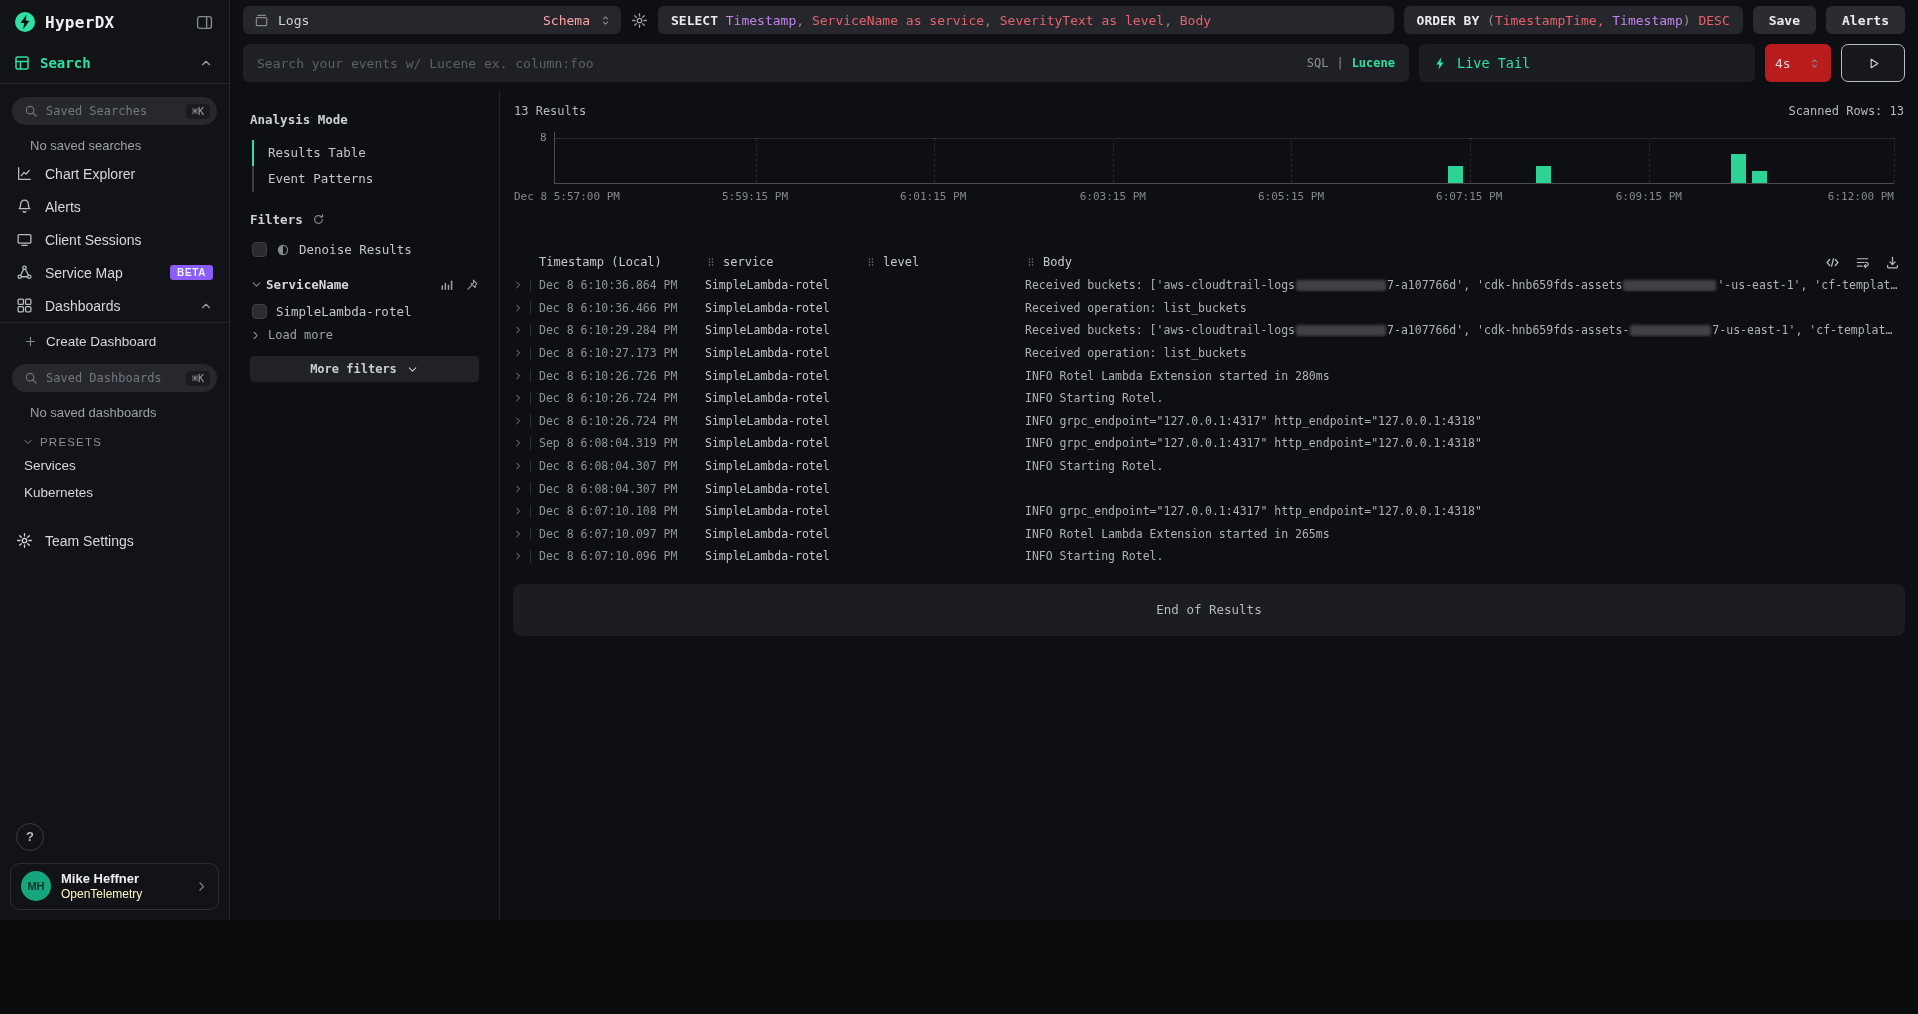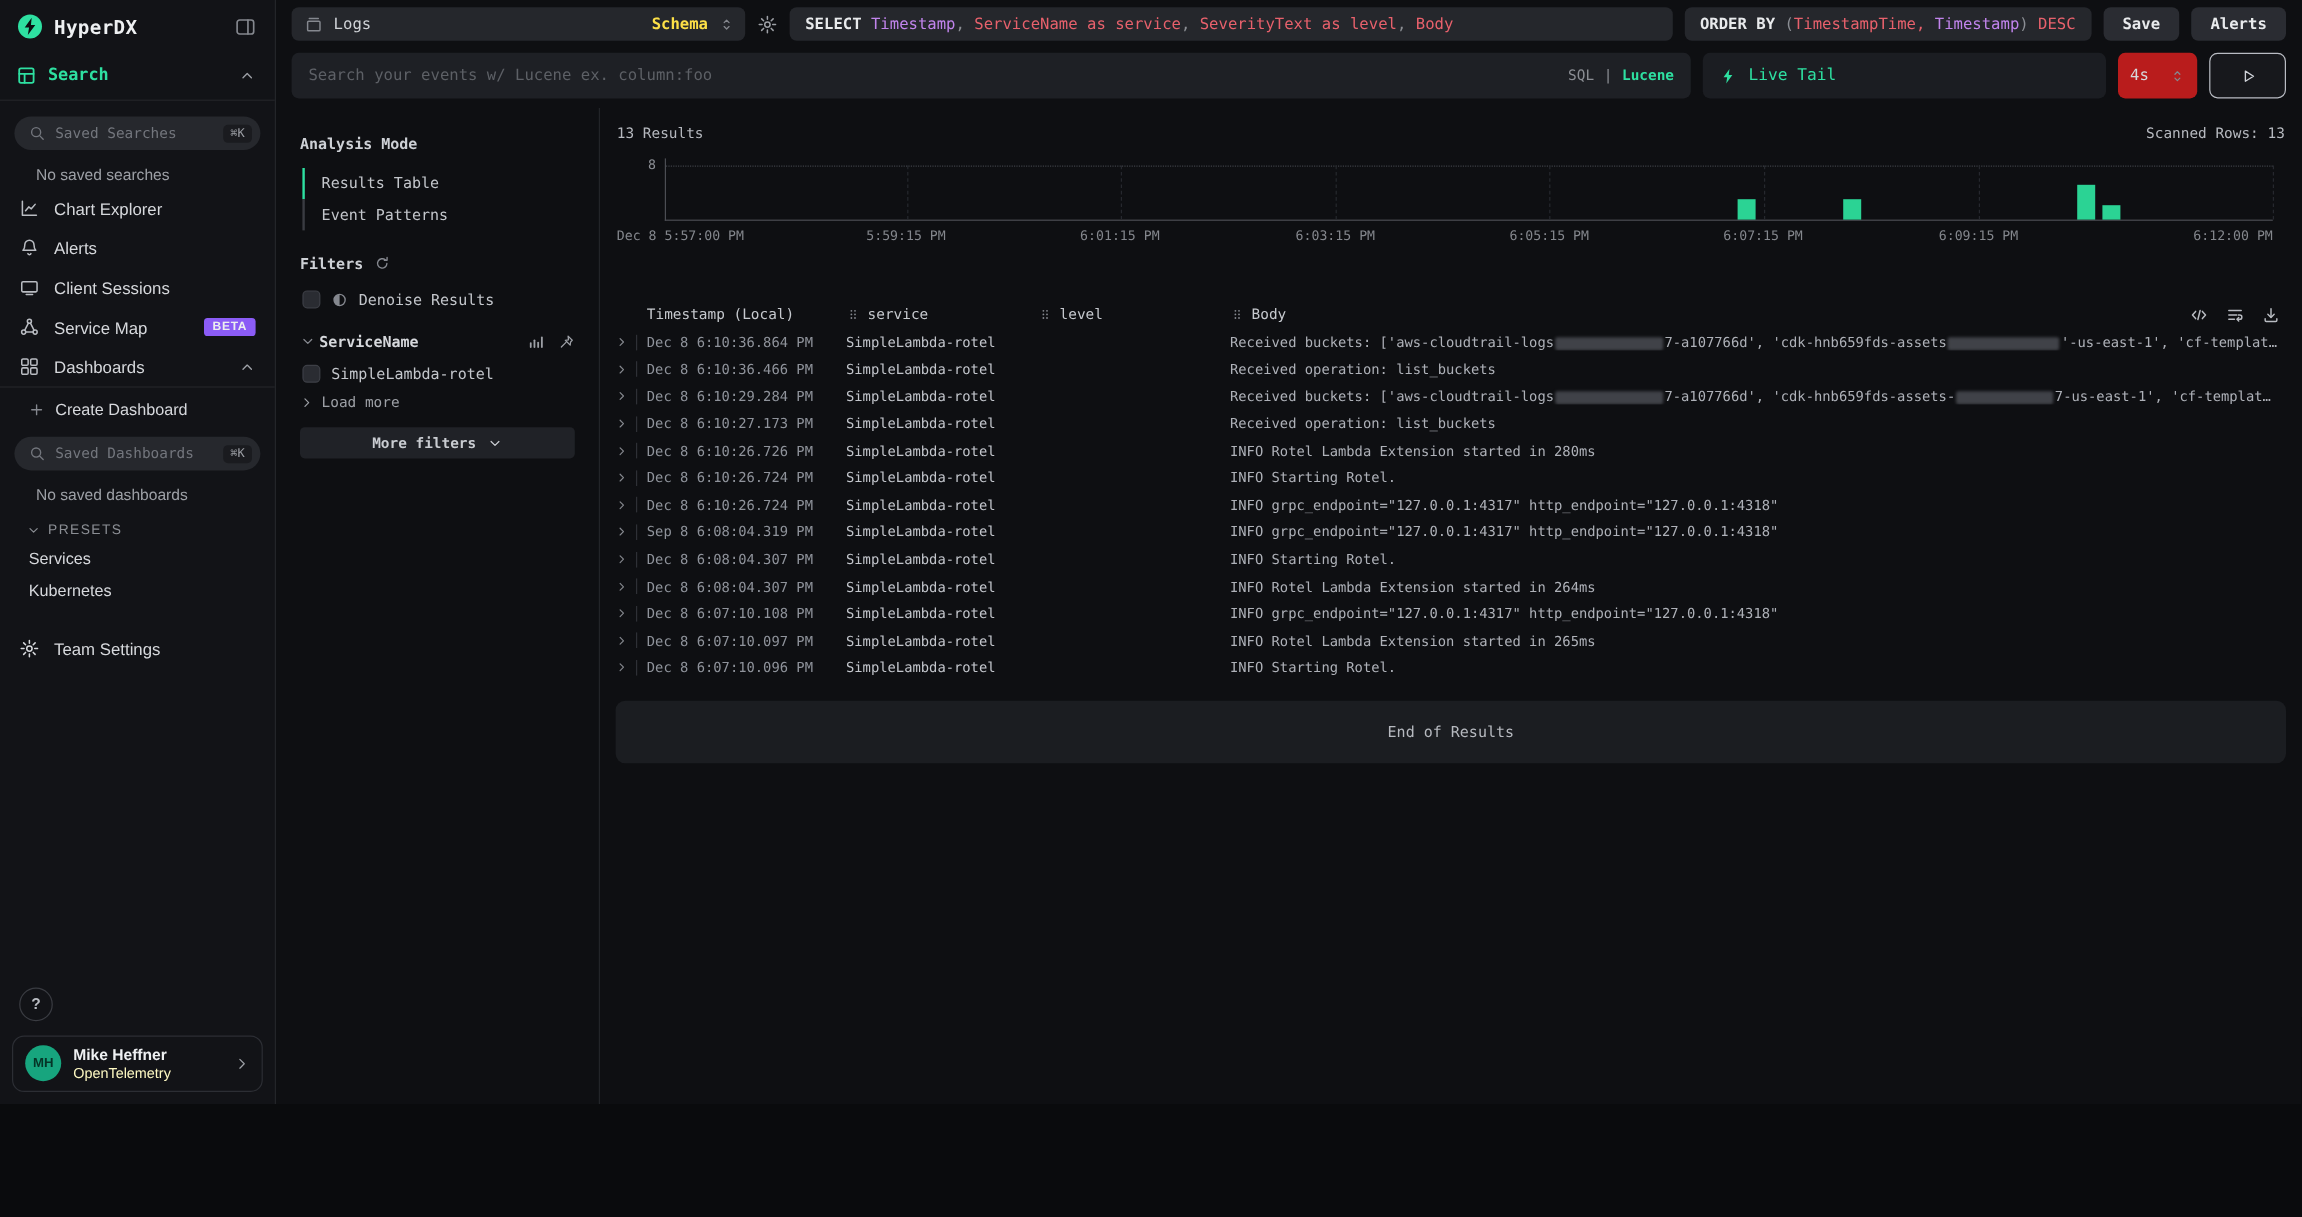--- a/index.html
+++ b/index.html
@@ -37,21 +37,21 @@
   .profile{display:flex;align-items:center;gap:10px;border:1px solid #2c2e34;border-radius:10px;padding:7px 10px;}
   .avatar{width:30px;height:30px;border-radius:50%;background:#17a57e;color:#05criteria;color:#053527;display:flex;align-items:center;justify-content:center;font-weight:bold;font-size:11px;font-family:"Liberation Sans",sans-serif;flex-shrink:0;}
   .pname{font-family:"Liberation Sans",sans-serif;font-weight:bold;font-size:13px;color:#eef0f2;line-height:1.25;}
   .porg{font-family:"Liberation Sans",sans-serif;font-size:12px;color:#fef9c3;line-height:1.25;text-align:right;}
   .pchev{margin-left:auto;color:#9da0a6;}
   
   .main{flex:1;min-width:0;display:flex;flex-direction:column;}
   .topbar{padding:6px 13px 0;display:flex;flex-direction:column;gap:10px;}
   .tb-row{display:flex;align-items:center;gap:10px;}
   .logs-select{width:378px;height:28px;background:#25272c;border-radius:6px;display:flex;align-items:center;gap:9px;padding:0 9px 0 11px;color:#cfd2d6;}
-  .schema{color:#fde047;font-weight:bold;margin-left:auto;}
+  .schema{color:#fca5a5;font-weight:normal;margin-left:auto;}
   .iconbtn{color:#9da0a6;}
   .sql-box{flex:1;min-width:0;height:28px;background:#25272c;border-radius:6px;display:flex;align-items:center;padding:0 13px;white-space:pre;overflow:hidden;}
   .orderby-box{height:28px;background:#25272c;border-radius:6px;display:flex;align-items:center;padding:0 13px;white-space:pre;}
   .tk-kw{color:#e8eaec;font-weight:bold;}
   .tk-c1{color:#c184ec;}
   .tk-c2{color:#e8616c;}
   .tk-p{color:#8b8e94;}
   .btn{height:28px;background:#2a2c32;border-radius:6px;display:flex;align-items:center;padding:0 16px;font-weight:bold;color:#e9ebed;}
   .search-box{flex:1;min-width:0;height:38px;background:#1e2025;border-radius:6px;display:flex;align-items:center;gap:10px;padding:0 14px;}
   .search-box input{flex:1;min-width:0;background:transparent;border:none;outline:none;color:#c6c9ce;font-family:"DejaVu Sans Mono",monospace;font-size:13px;}
@@ -645,21 +645,20 @@
                 <span class="exp">
                   <span class="icon">
                     <svg width="10" height="10" viewBox="0 0 16 16" fill="none" stroke="currentColor" stroke-width="1.6" stroke-linecap="round" stroke-linejoin="round">
                       <polyline points="6 3.5 10.5 8 6 12.5"></polyline>
                     </svg>
                   </span>
                 </span>
                 <span class="c-ts">Dec 8 6:08:04.307 PM</span>
                 <span class="c-sv">SimpleLambda-rotel</span>
                 <span class="c-lv"></span>
-                <span class="c-bd"><span>INFO Rotel Lambda Extension started in 264ms</span></span>
               </div>
               <div class="row">
                 <span class="exp">
                   <span class="icon">
                     <svg width="10" height="10" viewBox="0 0 16 16" fill="none" stroke="currentColor" stroke-width="1.6" stroke-linecap="round" stroke-linejoin="round">
                       <polyline points="6 3.5 10.5 8 6 12.5"></polyline>
                     </svg>
                   </span>
                 </span>
                 <span class="c-ts">Dec 8 6:07:10.108 PM</span>

